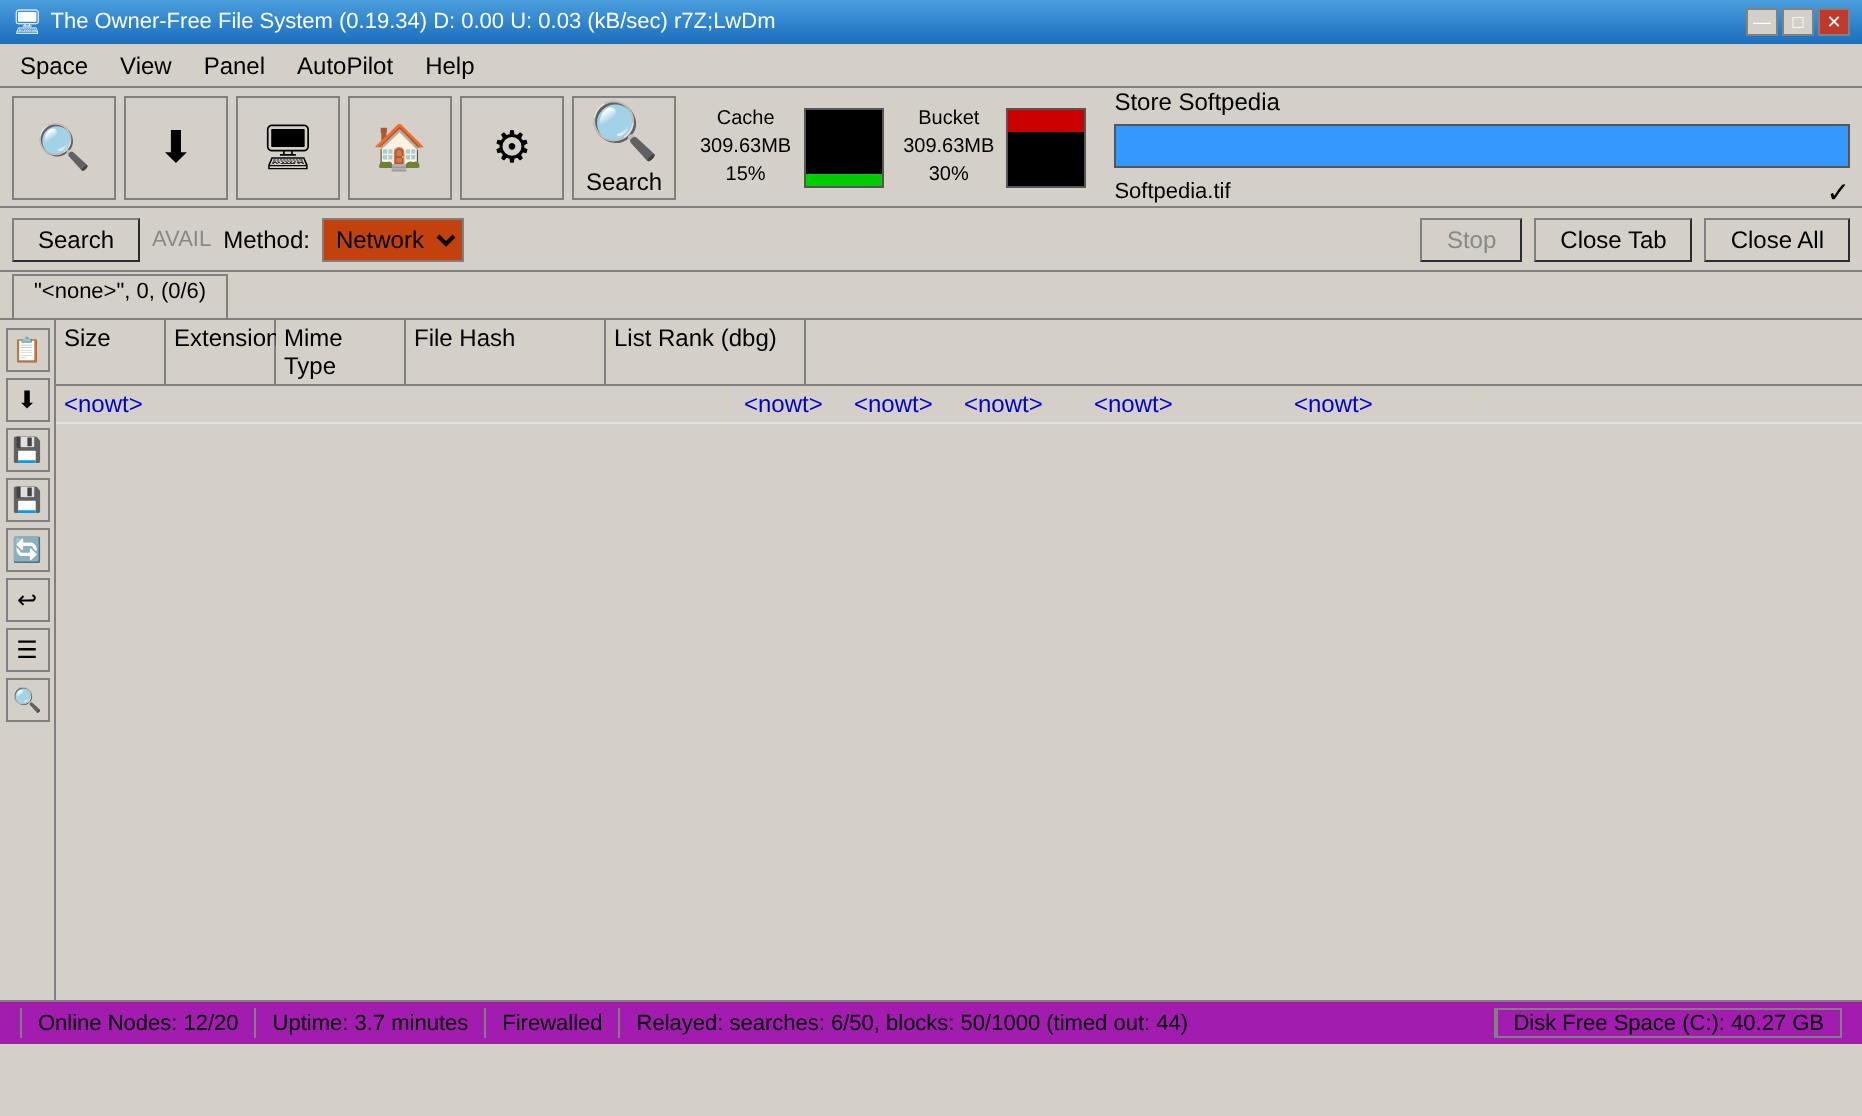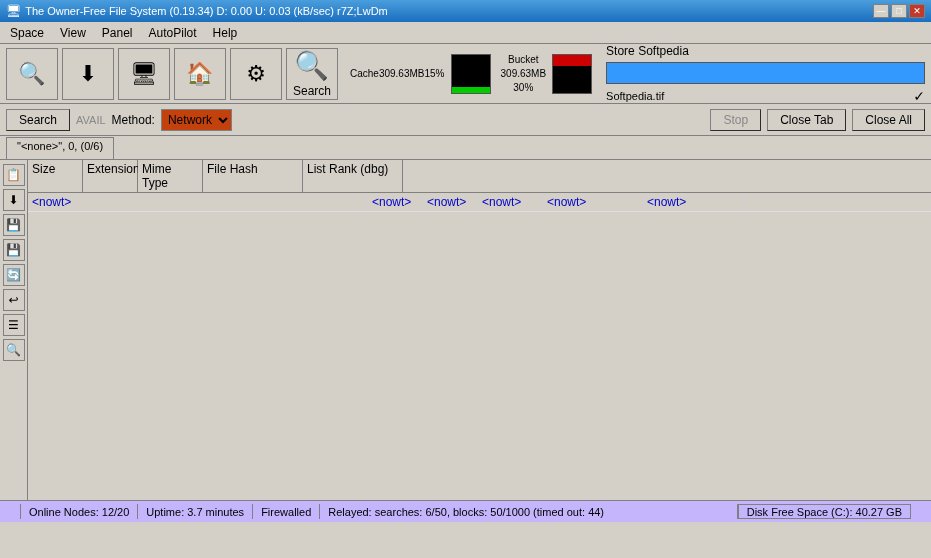--- a/index.html
+++ b/index.html
@@ -244,23 +244,23 @@
     }
     .file-cell {
       padding: 2px 4px;
       border-right: 1px solid #d0d0d0;
       font-size: 12px;
       color: #0000cc;
     }
 
     
     #status-bar {
-      background: #c4b5fd;
+      background: #a21caf;
       border-top: 1px solid #808080;
-      padding: 3px 20px;
+      padding: 3px 10px;
       display: flex;
       align-items: center;
       gap: 0;
       height: 22px;
       font-size: 11px;
     }
     .status-segment {
       padding: 0 8px;
       border-right: 1px solid #808080;
       height: 100%;
@@ -317,21 +317,21 @@
   </div>
   <div class="toolbar-btn">
     <span class="icon">⚙</span>
   </div>
   <div class="toolbar-search">
     <span class="icon" style="font-size:28px;">🔍</span>
     <span class="label">Search</span>
   </div>
 
   <div class="store-bar-group" style="margin-left:8px;">
-    <div style="display:flex;align-items:center;">
+    <div style="display:flex;flex-direction:column;align-items:center;">
       <span class="store-info">Cache</span>
       <span class="store-info">309.63MB</span>
       <span class="store-info">15%</span>
     </div>
     <div class="store-bar-container">
       <div class="store-bar-fill-green" style="height:15%;"></div>
     </div>
   </div>
 
   <div class="store-bar-group" style="margin-left:6px;">

